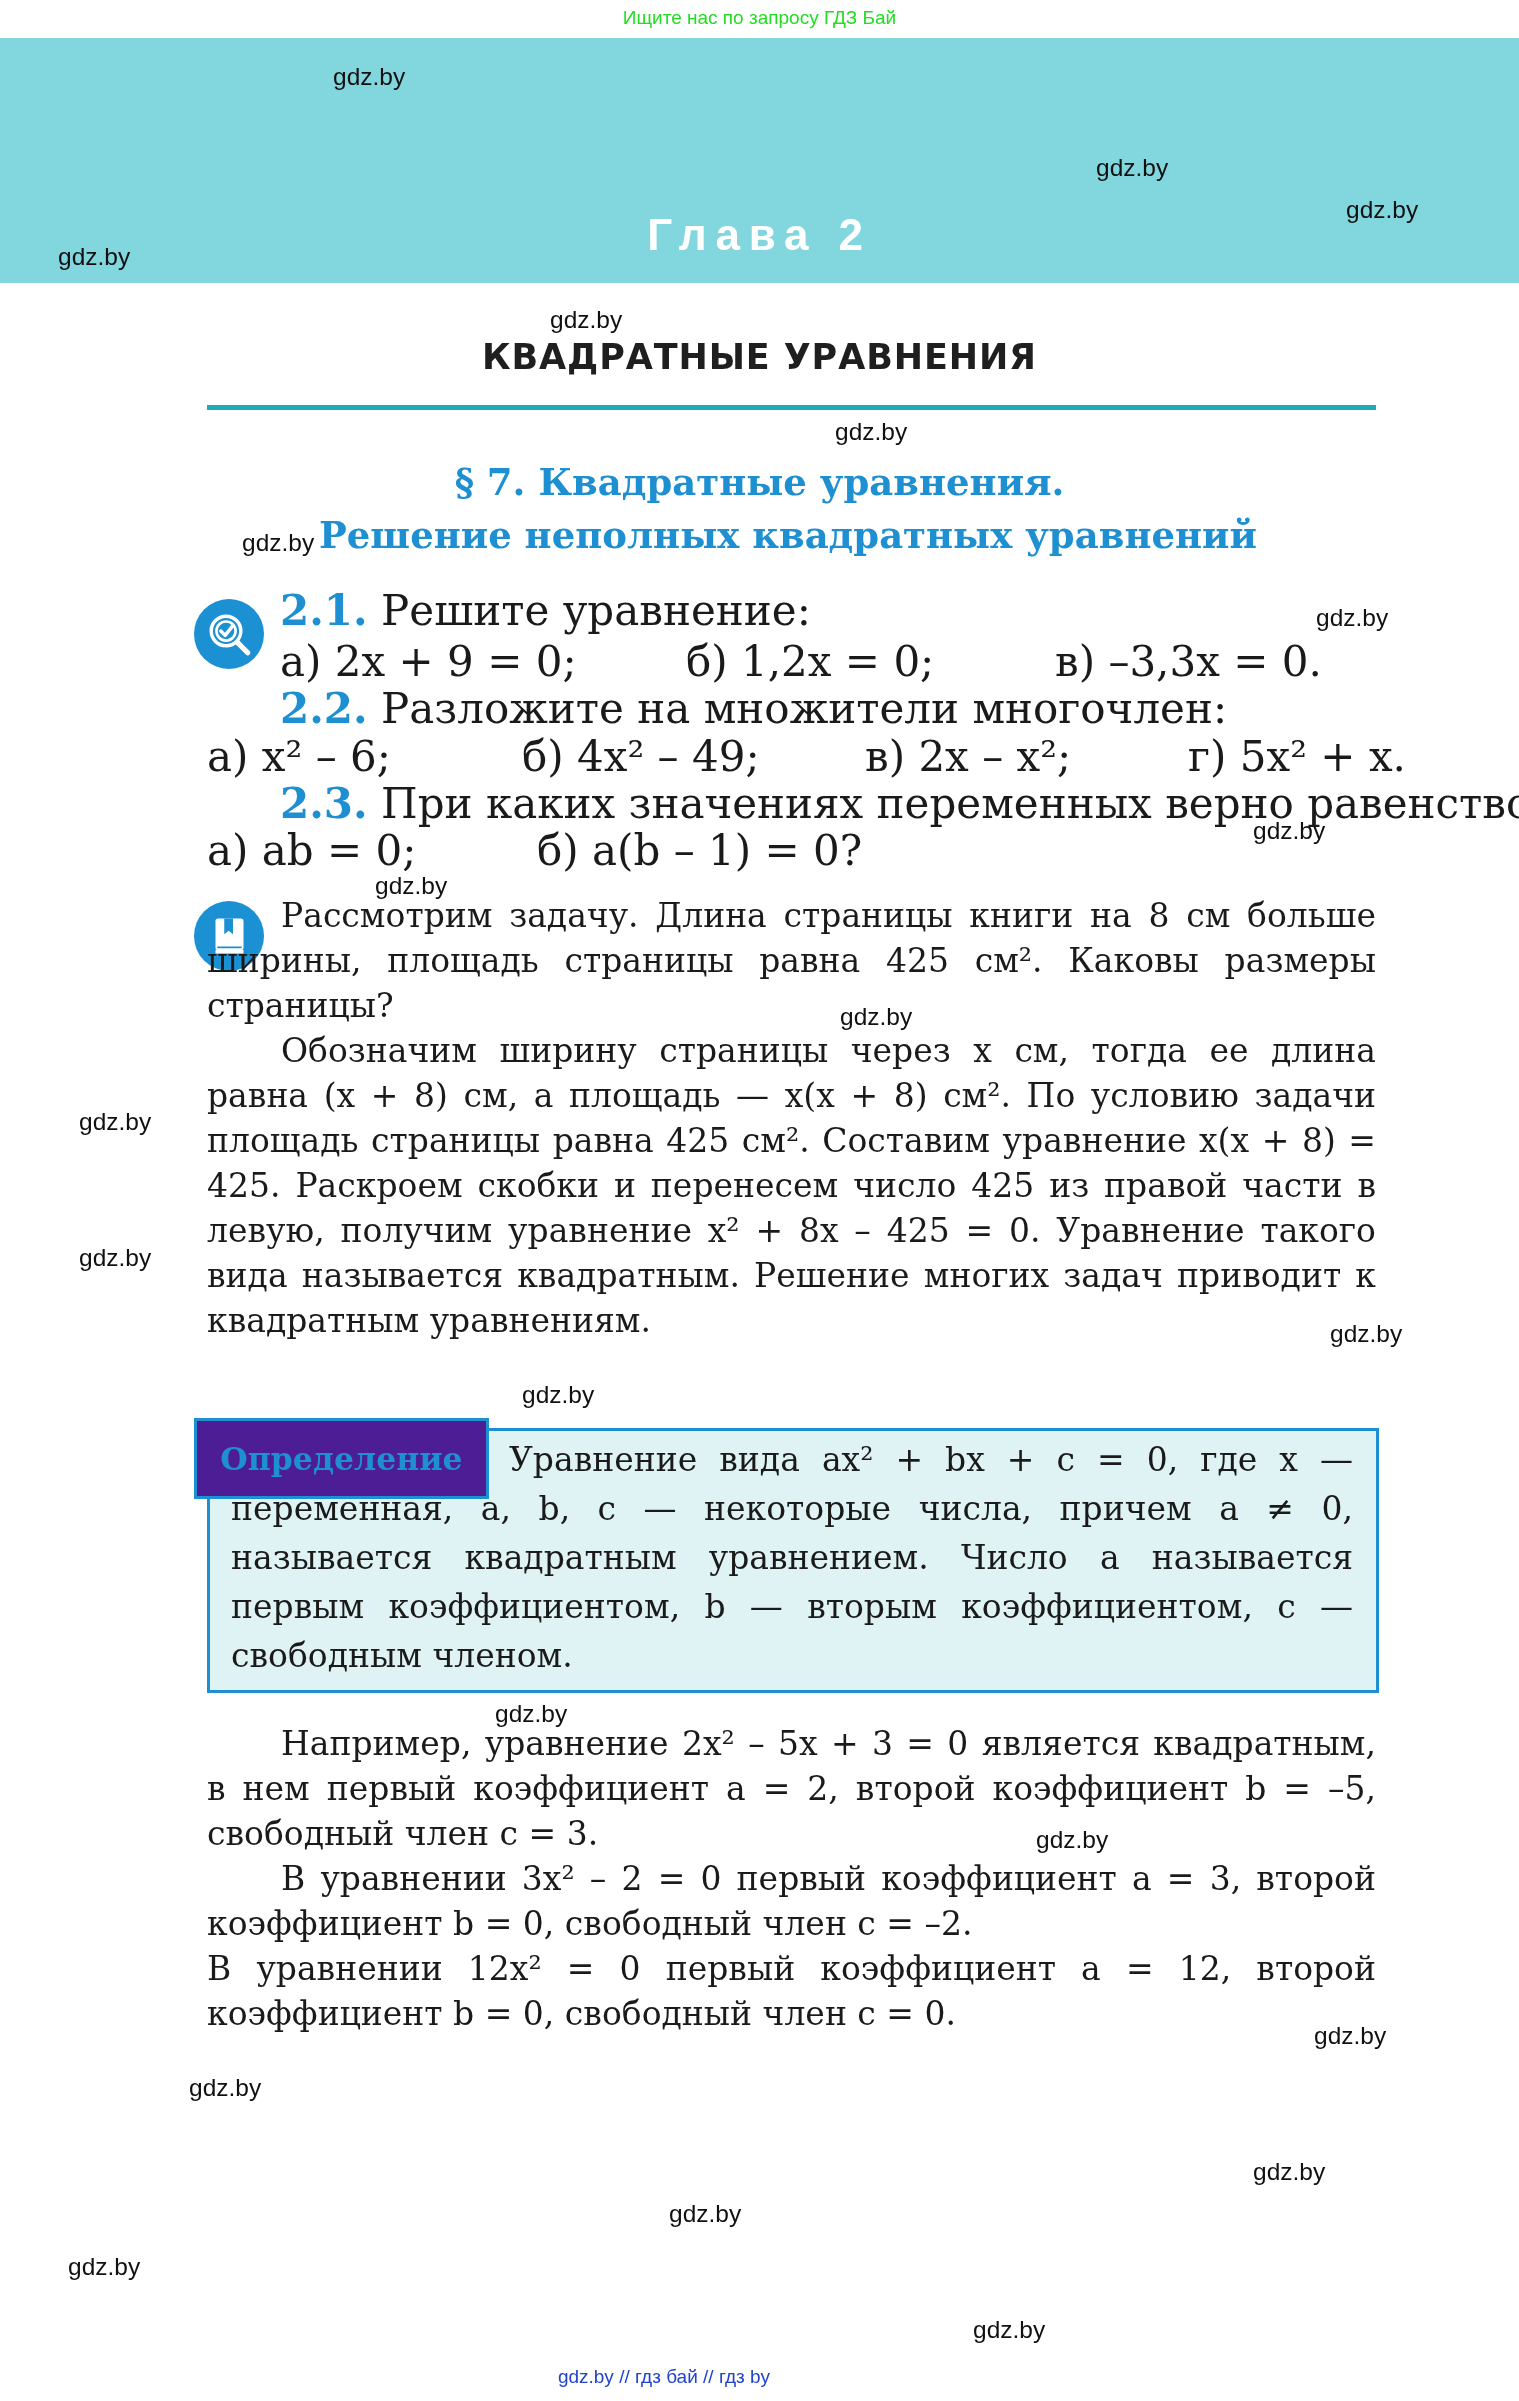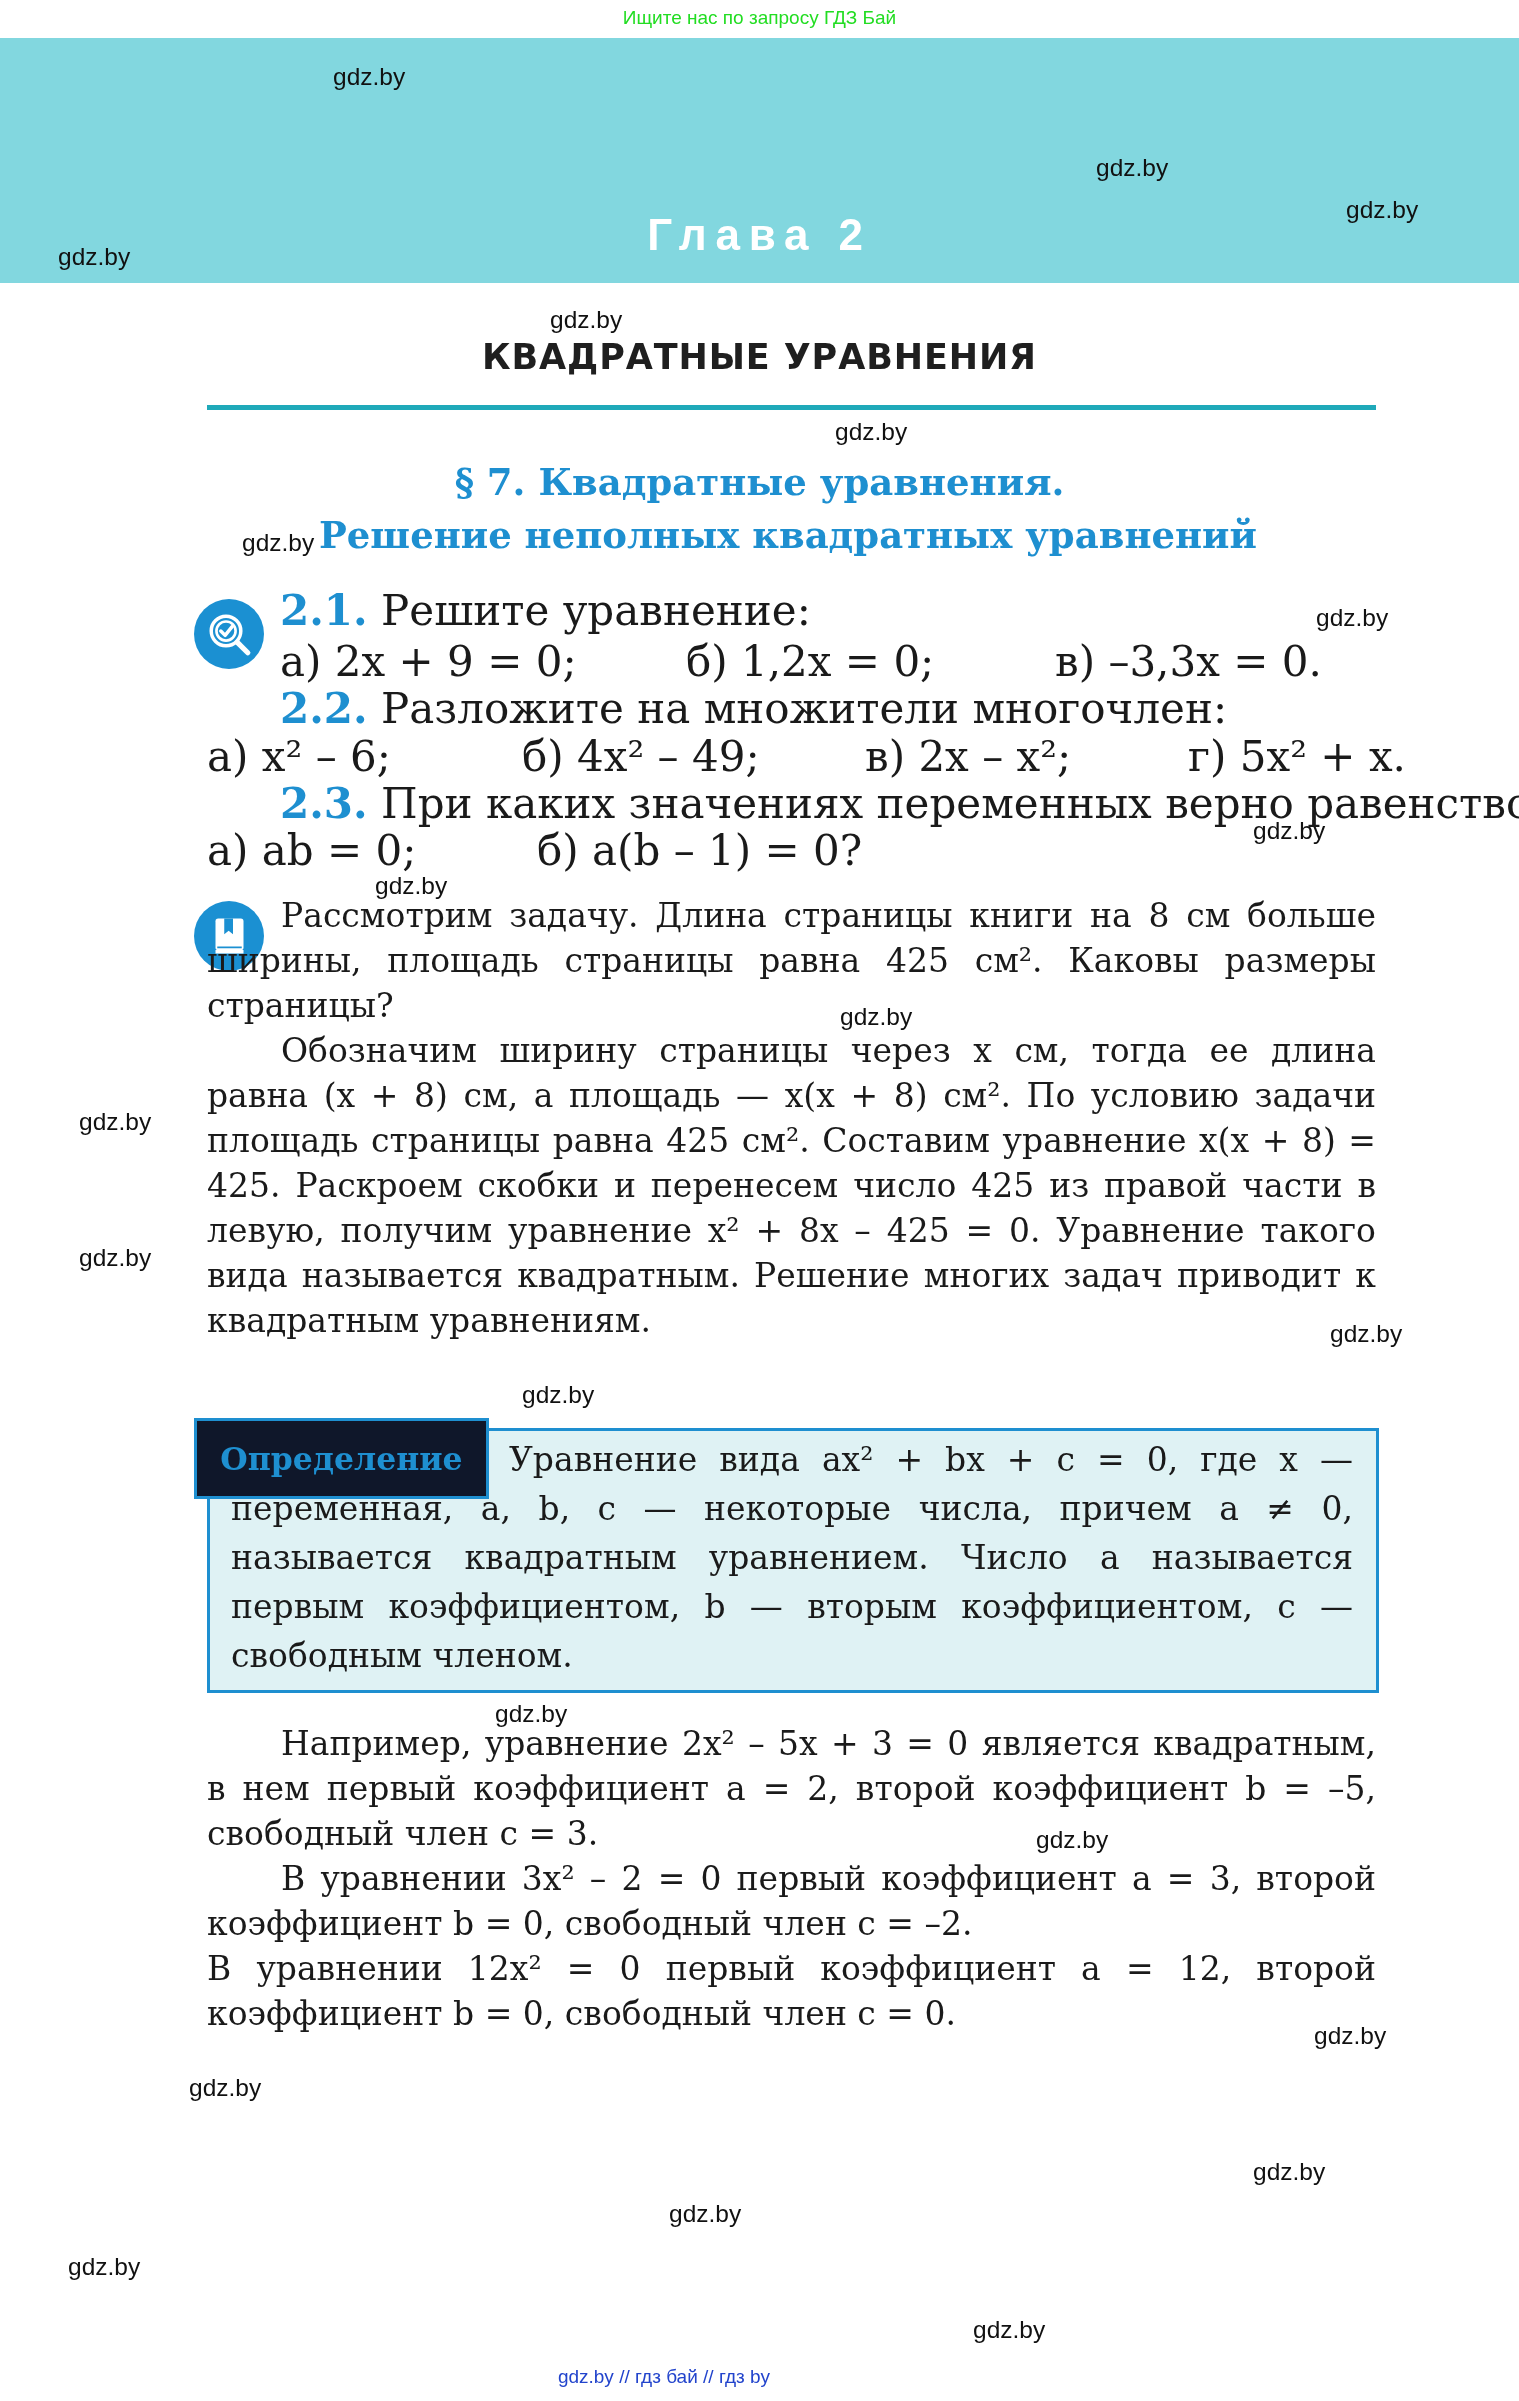--- a/index.html
+++ b/index.html
@@ -53,21 +53,21 @@
     text-align: justify;
   }
   .just p { margin: 0; }
   .just .indent { text-indent: 74px; }
   .def-box {
     left: 207px; top: 1428px; width: 1166px; height: 259px;
     background: #dff2f4; border: 3.5px solid #1e8fd0;
   }
   .def-label {
     left: 194px; top: 1418px; width: 289px; height: 75px;
-    background: #0f172a; border: 3.5px solid #1e8fd0;
+    background: #4c1d95; border: 3.5px solid #1e8fd0;
     font-family: "DejaVu Serif", serif; font-weight: bold; font-size: 31.5px;
     color: #1e8fd0; display: flex; align-items: center; justify-content: center;
   }
   .def-text {
     left: 231px; top: 1435px; width: 1122px; font-size: 33px; line-height: 49px;
     text-align: justify;
   }
   .def-text p { margin: 0; }
   .footer-links {
     left: 0; top: 2366px; width: 1328px; text-align: center;

